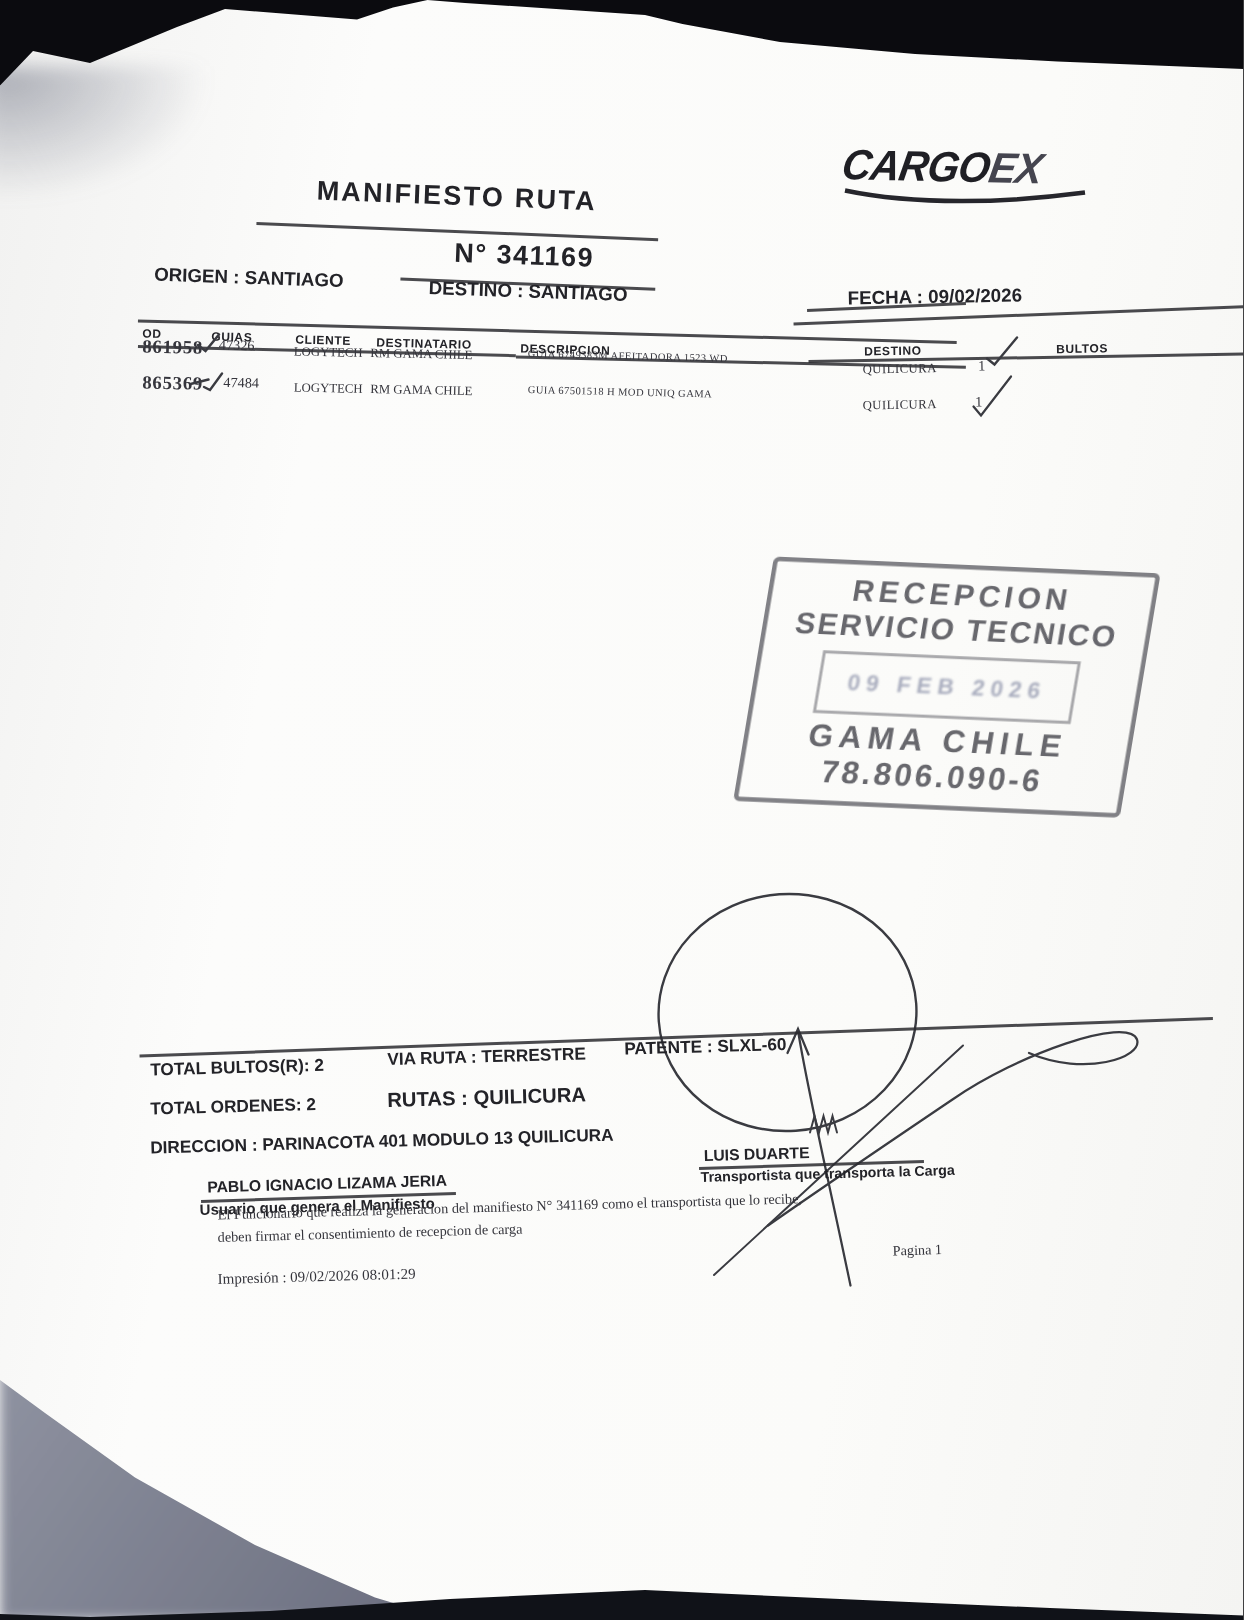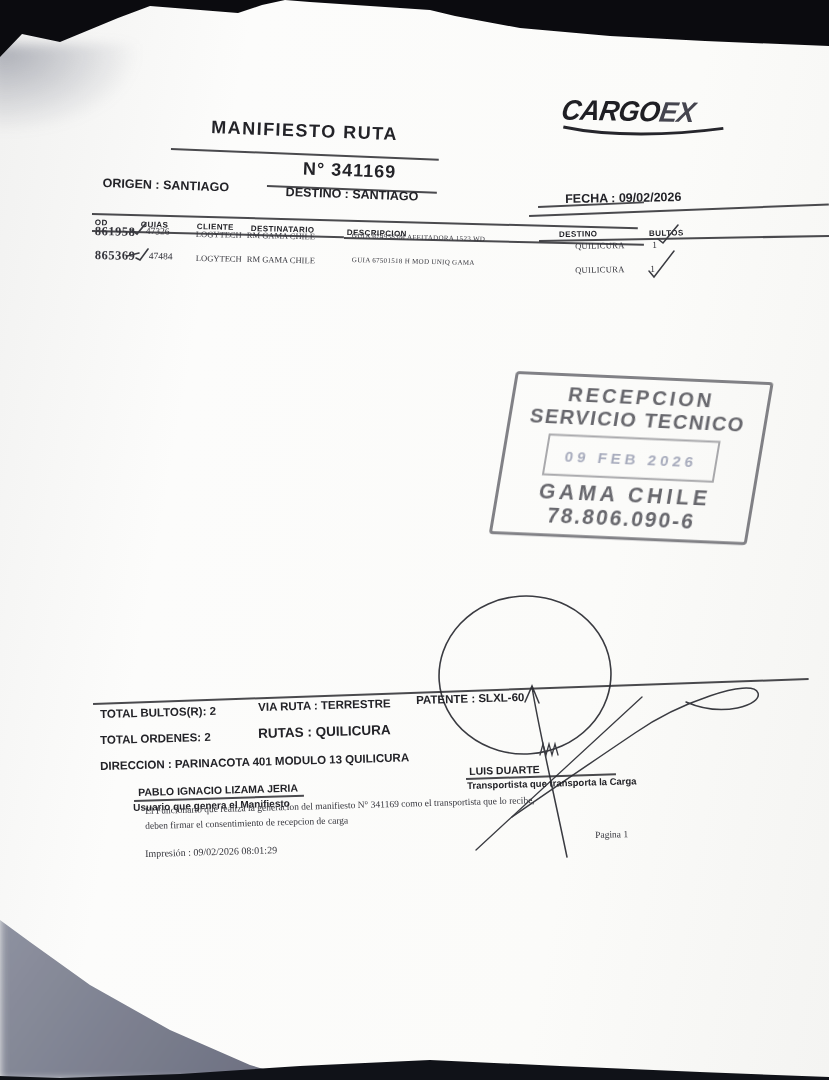--- a/index.html
+++ b/index.html
@@ -72,22 +72,22 @@
     <div class="rule" style="left:344px;top:237px;width:300px;transform:rotate(1.3deg);"></div>
     <div class="rule" style="left:538px;top:206px;width:106px;transform:rotate(-2.5deg);"></div>
     <div class="rule" style="left:529px;top:215px;width:300px;transform:rotate(-2.2deg);"></div>
     <div class="rule" style="left:539px;top:240px;width:290px;transform:rotate(-1deg);"></div>
 
     <div class="t b" style="left:95px;top:218px;font-size:8px;letter-spacing:.4px;transform:rotate(1.4deg);">OD</div>
     <div class="t b" style="left:141px;top:220px;font-size:8px;letter-spacing:.4px;transform:rotate(1.4deg);">GUIAS</div>
     <div class="t b" style="left:197px;top:222px;font-size:8px;letter-spacing:.4px;transform:rotate(1.4deg);">CLIENTE</div>
     <div class="t b" style="left:251px;top:224px;font-size:8px;letter-spacing:.4px;transform:rotate(1.4deg);">DESTINATARIO</div>
     <div class="t b" style="left:347px;top:228px;font-size:8px;letter-spacing:.4px;transform:rotate(1.4deg);">DESCRIPCION</div>
-    <div class="t b" style="left:559px;top:230px;font-size:8px;letter-spacing:.4px;transform:rotate(-1deg);">DESTINO</div>
-    <div class="t b" style="left:649px;top:229px;font-size:8px;letter-spacing:.4px;transform:rotate(-1deg);">BULTOS</div>
+    <div class="t b" style="left:576px;top:230px;font-size:8px;letter-spacing:.4px;transform:rotate(-1deg);">DESTINO</div>
+    <div class="t b" style="left:672px;top:229px;font-size:8px;letter-spacing:.4px;transform:rotate(-1deg);padding-left:32px;">BULTOS</div>
 
     <div>
       <div class="t ser" style="left:95px;top:224px;font-size:12.5px;font-weight:bold;letter-spacing:.5px;transform:rotate(1.2deg);">861958</div>
       <svg class="pen" style="left:130px;top:221px;" width="18" height="16" viewBox="0 0 18 16">
           <path d="M2 9 L7 13 L16 2" stroke-width="1.7"></path>
         </svg>
       <div class="t ser" style="left:146px;top:226px;font-size:9.5px;transform:rotate(1.2deg);">47326</div>
       <div class="t ser" style="left:196px;top:229px;font-size:8.5px;transform:rotate(1.2deg);">LOGYTECH</div>
       <div class="t ser" style="left:247px;top:230px;font-size:8.5px;transform:rotate(1.2deg);">RM GAMA CHILE</div>
       <div class="t ser" style="left:352px;top:232px;font-size:7px;letter-spacing:.3px;transform:rotate(1.4deg);">GUIA 6749383M  AFEITADORA 1523 WD</div>

